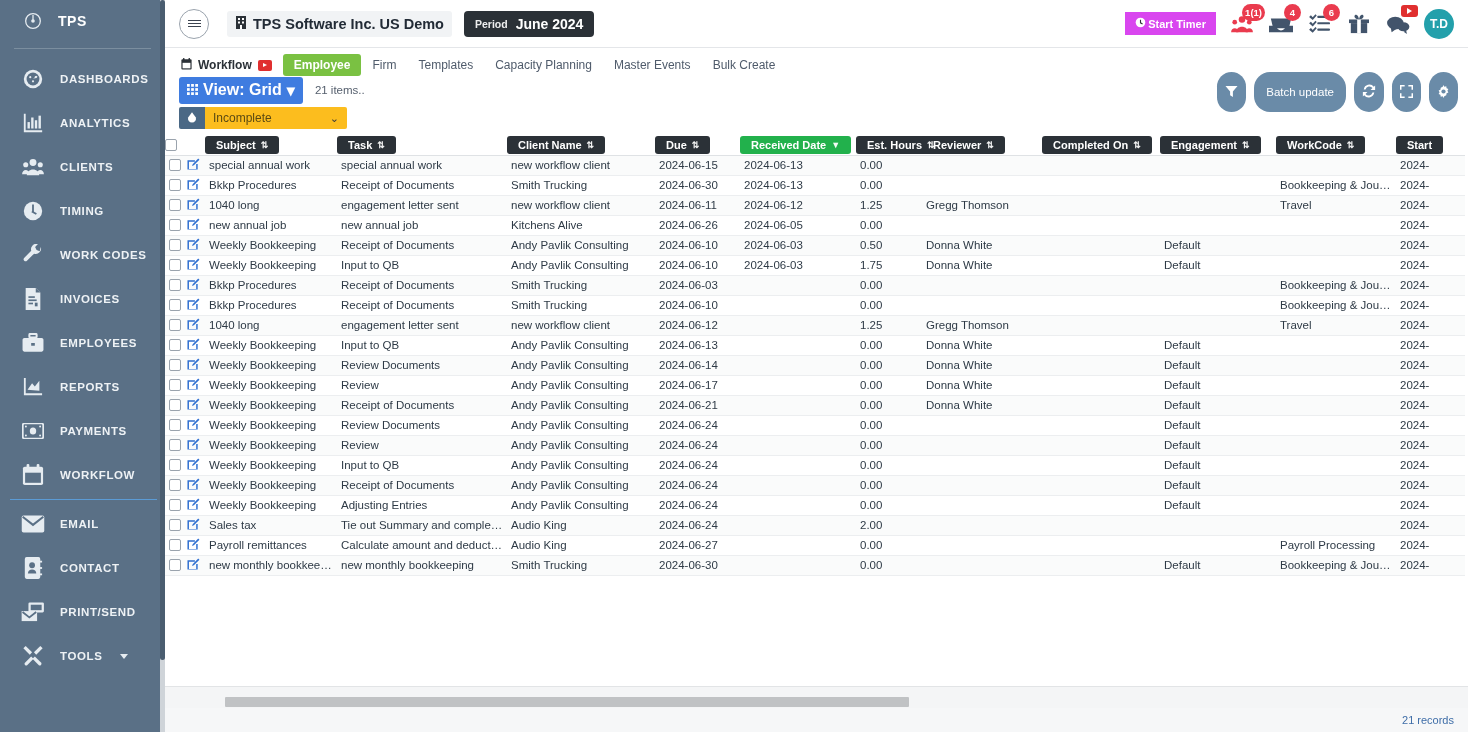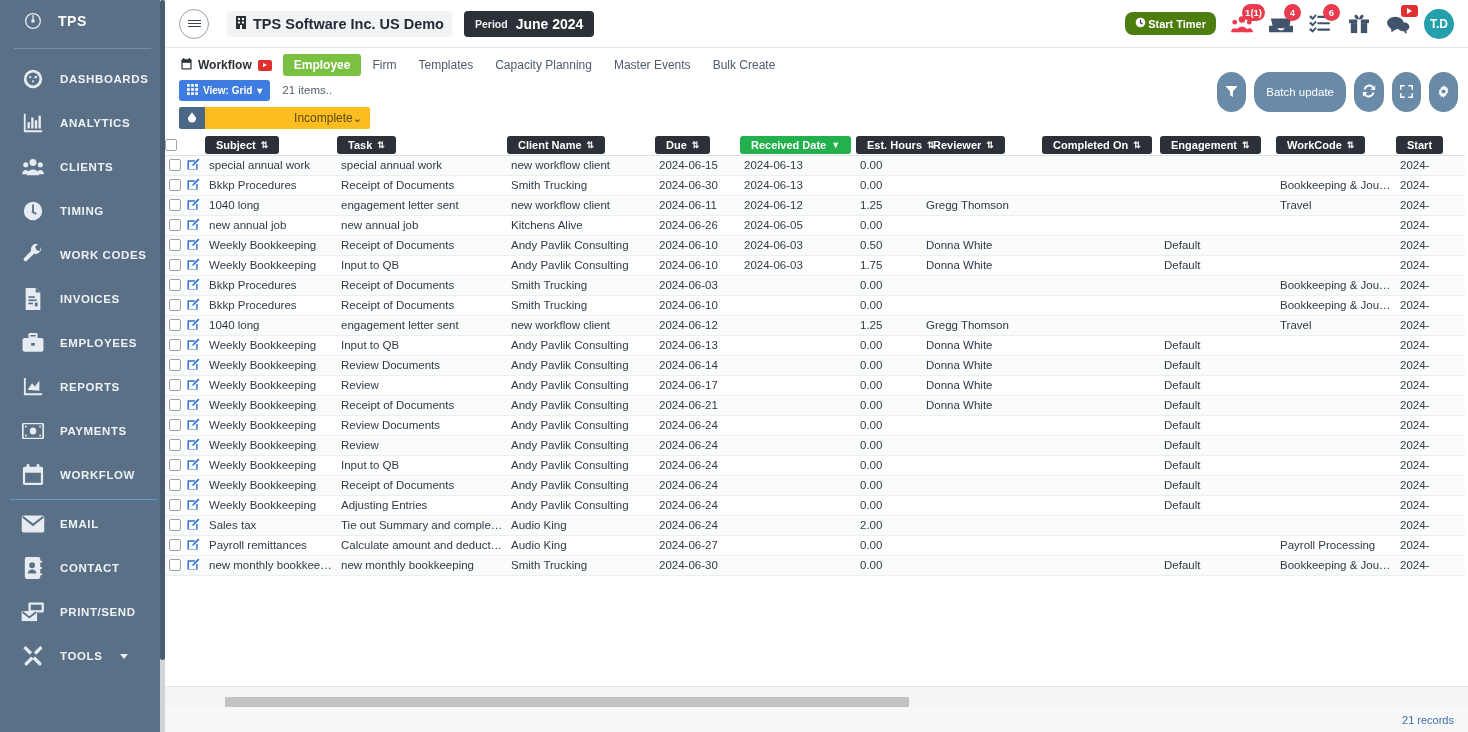--- a/index.html
+++ b/index.html
@@ -65,21 +65,21 @@
   }
   .company-name { font-size: 14.5px; font-weight: bold; color: #222b36; }
   .period-badge {
     margin-left: 12px; background: #2b3137; color:#fff; border-radius: 4px;
     padding: 5px 11px; display: flex; align-items: center; gap: 8px;
   }
   .period-lbl { font-size: 10.5px; font-weight: bold; opacity:.92; }
   .period-val { font-size: 14px; font-weight: bold; }
   .top-right { margin-left: auto; display: flex; align-items: center; gap: 13px; padding-right:4px;}
   .start-timer {
-    background: #4d7c0f; color:#fff; border-radius: 8px; padding: 5px 10px;
+    background: #d946ef; color:#fff; border-radius: 0; padding: 5px 10px;
     font-size: 11px; font-weight: bold; display:flex; align-items:center; gap:2px; cursor:pointer;
   }
   .ticon { position: relative; cursor: pointer; width: 26px; height: 26px; display:flex; align-items:center; justify-content:center;}
   .ticon svg { fill: #42546b; }
   .ticon.red svg { fill: #ea3b4e; }
   .badge {
     position:absolute; top:-7px; right:-7px; background:#ea3b4e; color:#fff;
     font-size:9.5px; font-weight:bold; border-radius:9px; min-width:17px; height:17px;
     display:flex; align-items:center; justify-content:center; padding:0 3px;
   }
@@ -98,42 +98,42 @@
     display:flex; align-items:center; gap:6px; white-space:nowrap;
   }
   .tab.workflow { color:#2b3137; font-weight:bold; padding-left:2px;}
   .tab.active { background:#7ac142; color:#fff; font-weight:bold; }
   .yt-mini { background:#e02f2f; border-radius:2px; width:14px;height:11px; display:flex;align-items:center;justify-content:center;}
   .yt-mini i { width:0;height:0;border-left:4px solid #fff;border-top:2.5px solid transparent;border-bottom:2.5px solid transparent;display:block;}
 
   
   #viewbar { height:24px; flex:0 0 24px; display:flex; align-items:center; padding-left:14px; gap:12px; position:relative;}
   .view-btn {
-    background:#3f7ce0; color:#fff; font-size:10px; font-weight:bold; border-radius:3px;
+    background:#3f7ce0; color:#fff; font-size:16px; font-weight:bold; border-radius:3px;
     padding:4px 8px; display:flex; align-items:center; gap:5px; cursor:pointer;
   }
   .items-count { font-size:11.5px; color:#555f6d; }
   .right-tools { position:absolute; right:10px; top:-6px; display:flex; align-items:center; gap:8px; }
   .rt {
     background:#6a8ba8; color:#fff; border-radius:16px; height:40px; min-width:28px;
     display:flex;align-items:center;justify-content:center; cursor:pointer; padding:0 8px;
     font-size:11.5px;
   }
   .rt svg { fill:#fff; }
   .rt.pill { padding:0 12px; font-size:11.5px; }
 
   
   #filterbar { height:26px; flex:0 0 26px; display:flex; align-items:center; padding-left:14px; gap:0; margin-top:3px;}
   .filter-icon-btn {
     background:#4a6885; width:26px;height:22px; display:flex;align-items:center;justify-content:center;
     border-radius:2px 0 0 2px; cursor:pointer;
   }
   .filter-select {
-    background:#fcbd1e; width:165px; height:22px; display:flex; align-items:center;
-    justify-content:flex-end; padding:0 8px; cursor:pointer;
+    background:#fcbd1e; width:142px; height:22px; display:flex; align-items:center;
+    justify-content:space-between; padding:0 8px; cursor:pointer;
     color:#5b4a13; font-size:12px; border-radius:0 2px 2px 0;
   }
   .filter-select .chev { font-size:11px; color:#3a3a3a; }
 
   
   #tablewrap { flex:1; overflow:hidden; position:relative; background:#fff; margin-top:4px;}
   table { border-collapse: collapse; width: 1300px; table-layout: fixed; }
   thead th {
     text-align:left; padding:0; height: 20px; vertical-align: middle;
     background:#fff; border-bottom:1px solid #dfe2e5;

